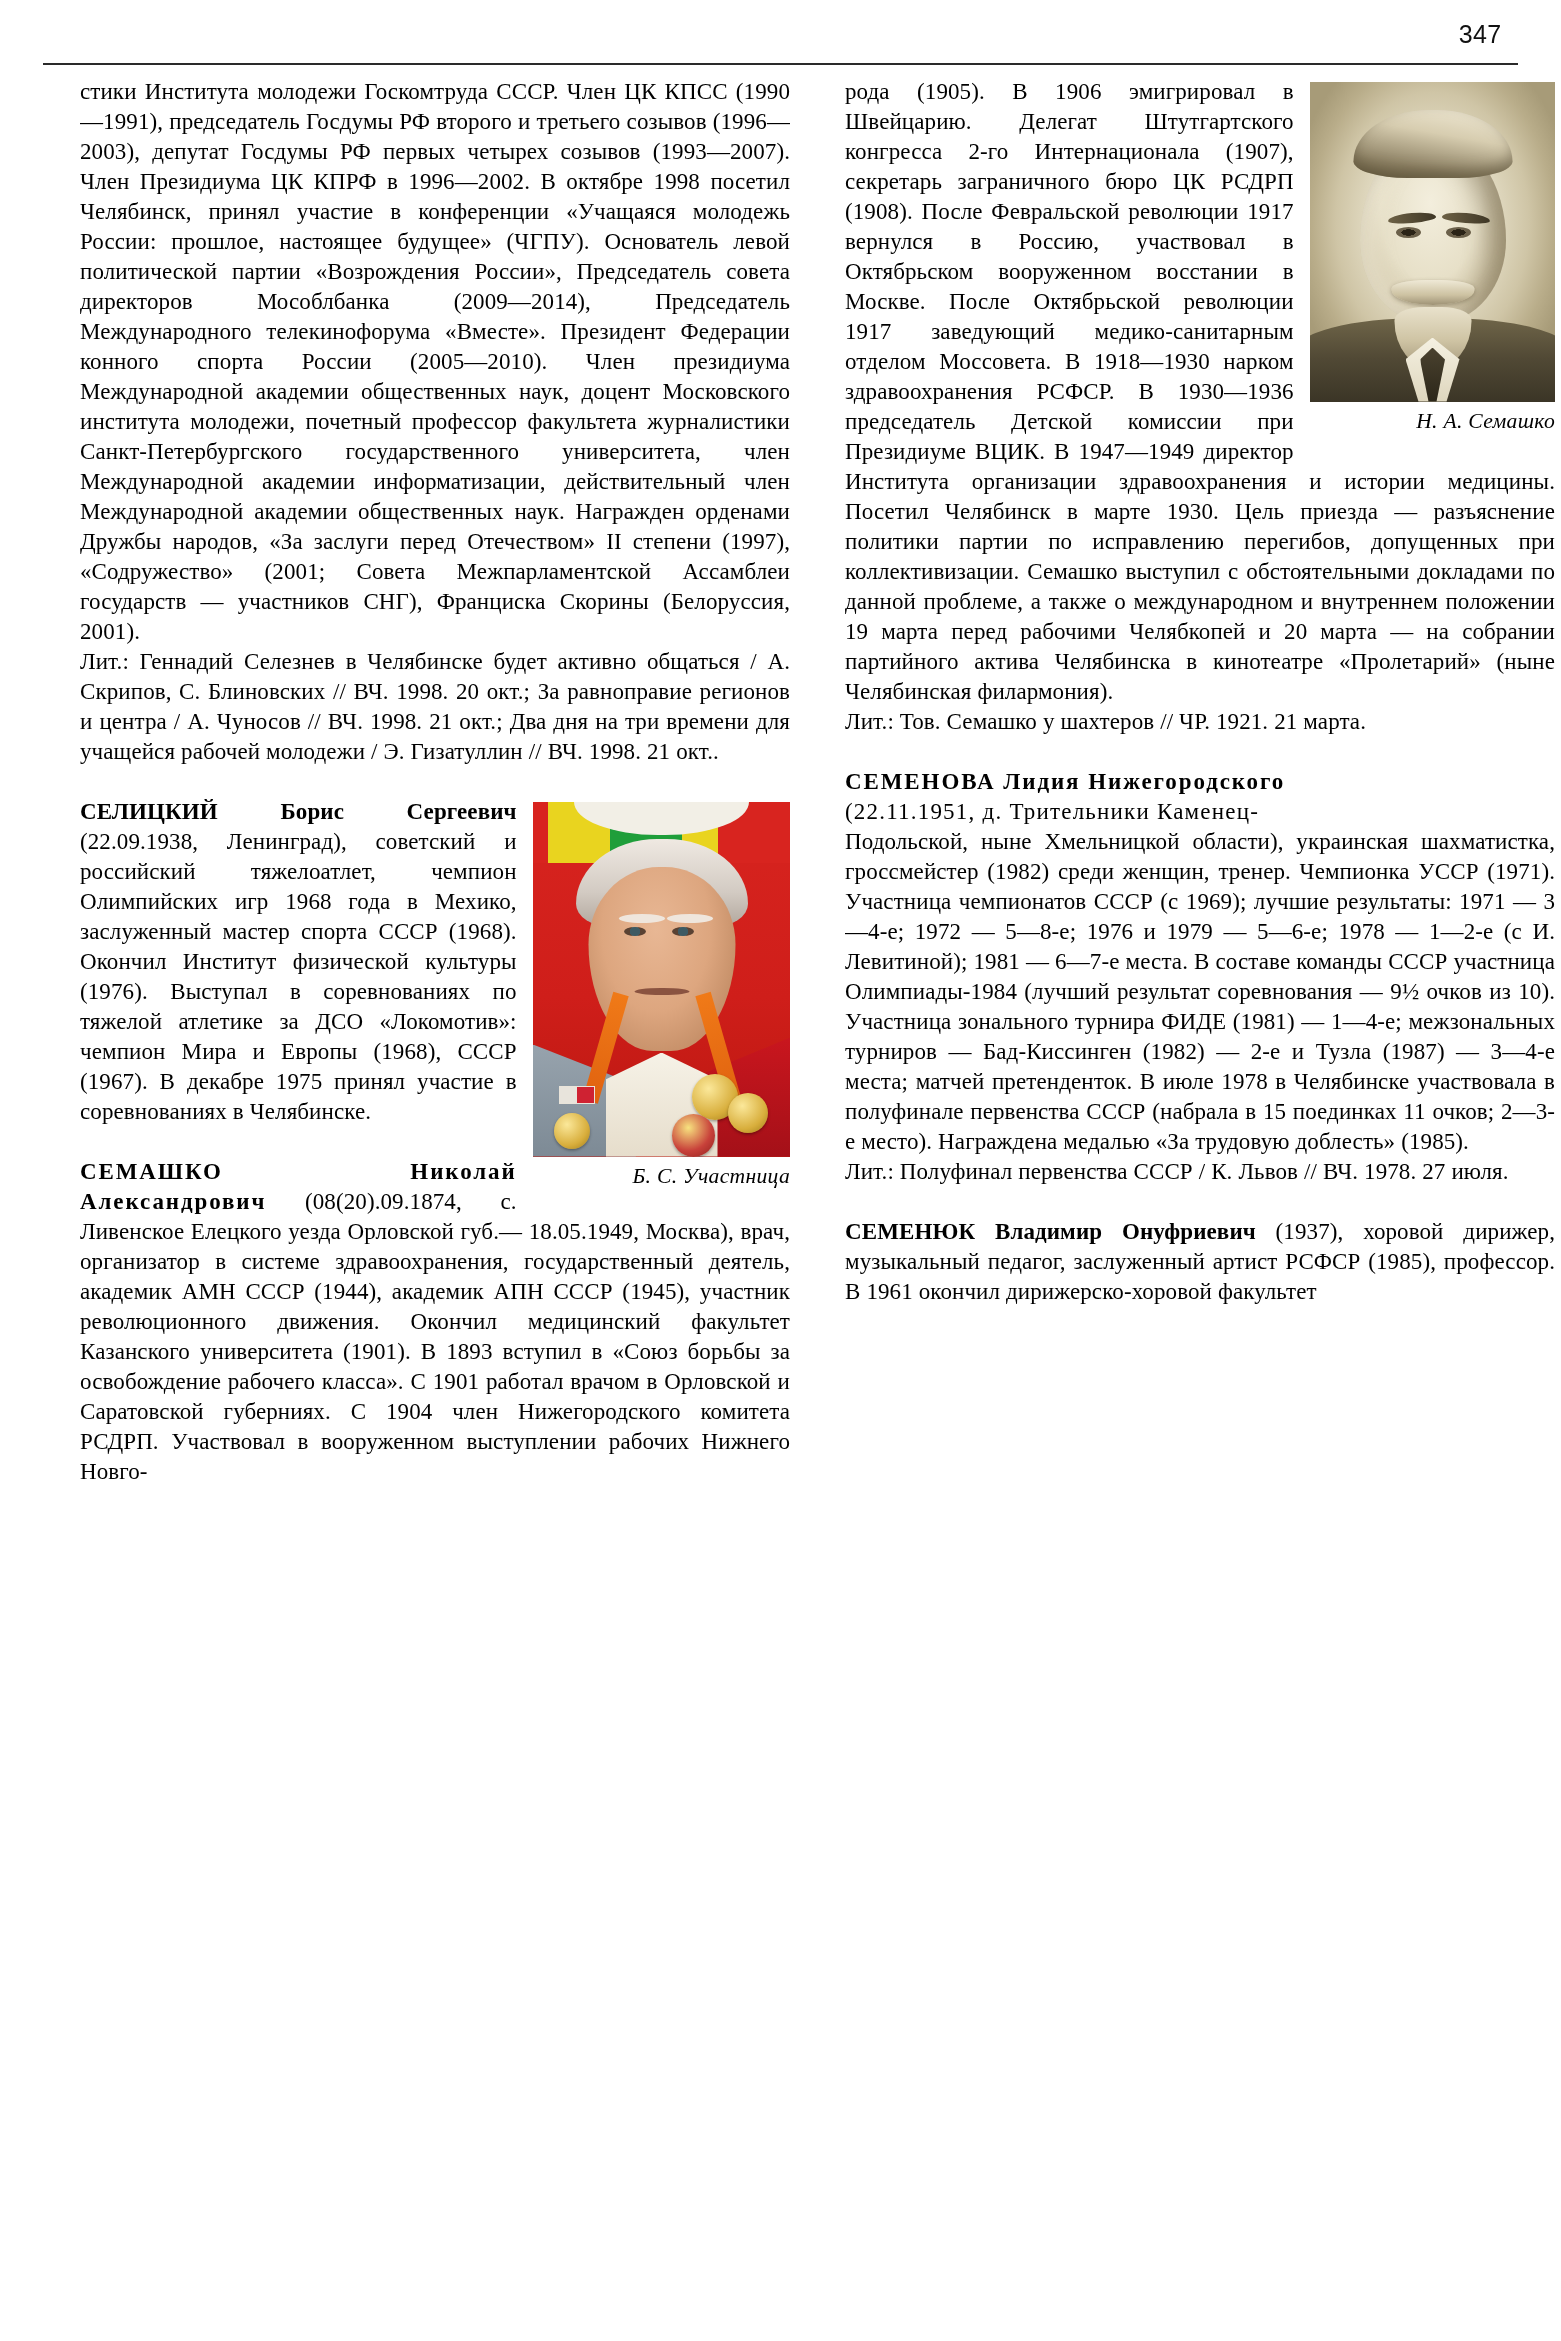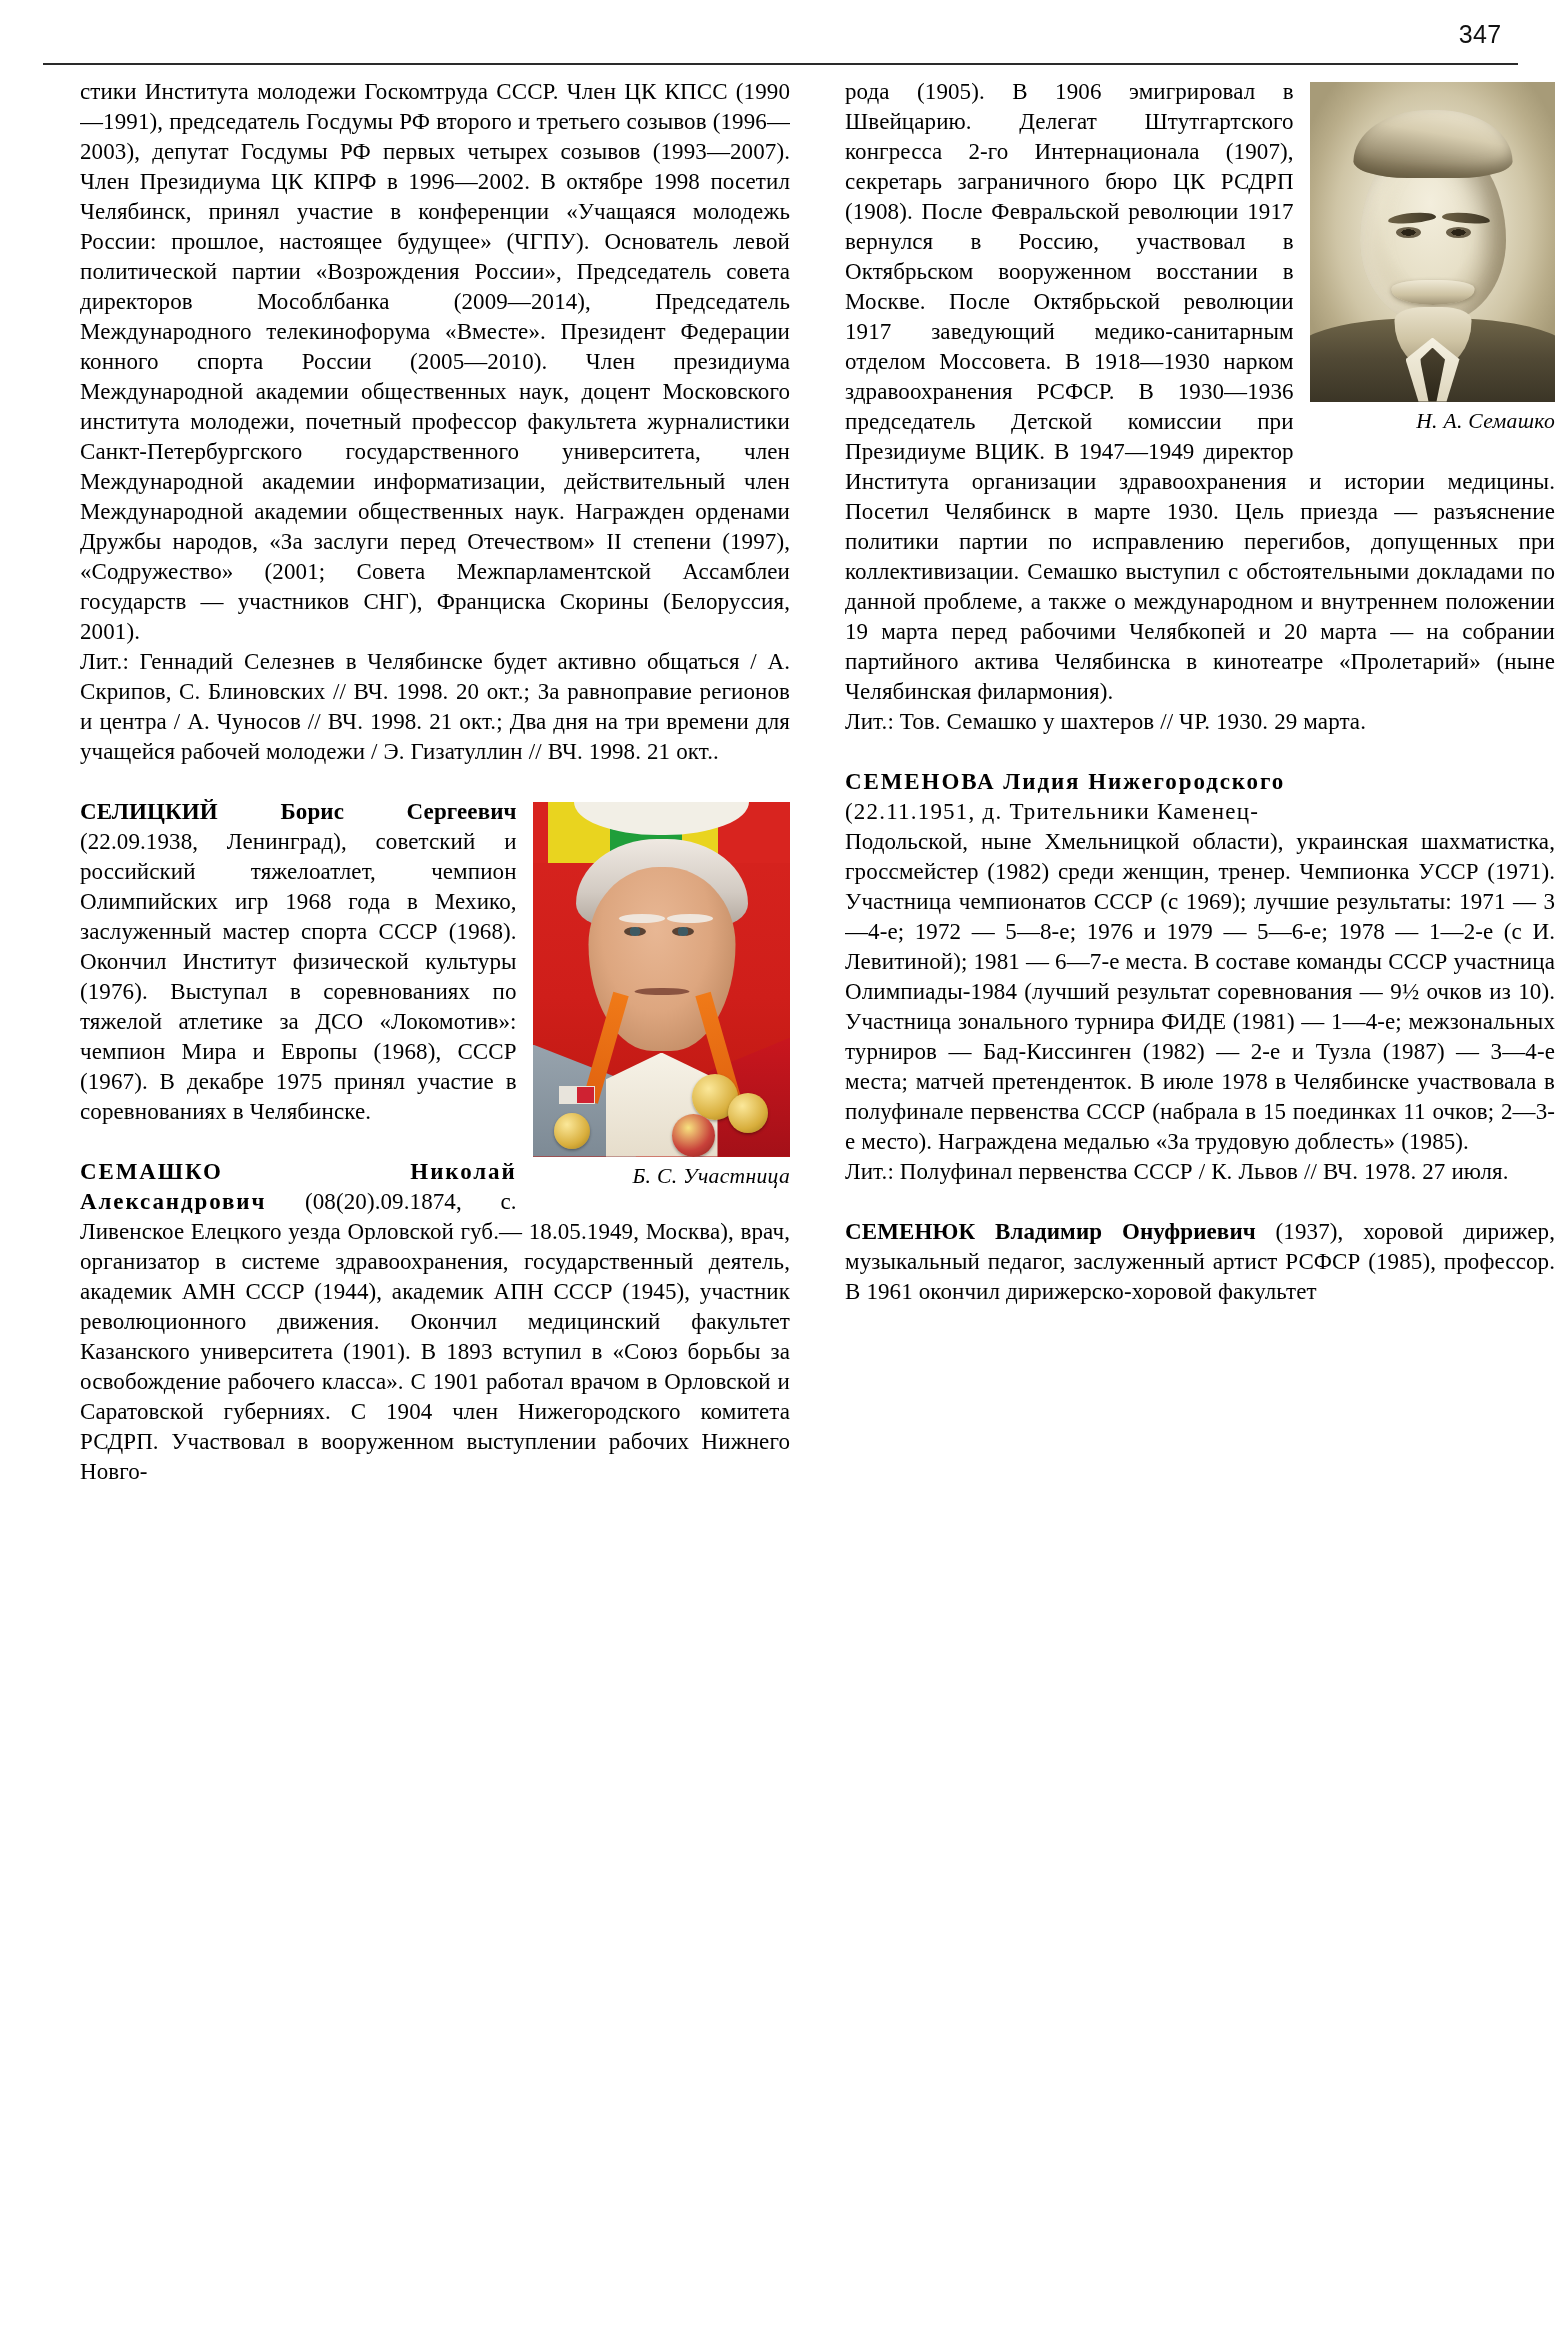--- a/index.html
+++ b/index.html
@@ -247,21 +247,21 @@
             <div class="ps-mous"></div>
             <div class="ps-beard"></div>
             <div class="ps-collar"></div>
             <div class="ps-tie"></div>
           </div>
           <div class="figcap">Н. А. Семашко</div>
         </div>
 
         <p class="flow">рода (1905). В 1906 эмигрировал в Швейцарию. Делегат Штутгартского конгресса 2-го Интернационала (1907), секретарь заграничного бюро ЦК РСДРП (1908). После Февральской революции 1917 вернулся в Россию, участвовал в Октябрьском вооруженном восстании в Москве. После Октябрьской революции 1917 заведующий медико-санитарным отделом Моссовета. В 1918—1930 нарком здравоохранения РСФСР. В 1930—1936 председатель Детской комиссии при Президиуме ВЦИК. В 1947—1949 директор Института организации здравоохранения и истории медицины. Посетил Челябинск в марте 1930. Цель приезда — разъяснение политики партии по исправлению перегибов, допущенных при коллективизации. Семашко выступил с обстоятельными докладами по данной проблеме, а также о международном и внутреннем положении 19 марта перед рабочими Челябкопей и 20 марта — на собрании партийного актива Челябинска в кинотеатре «Пролетарий» (ныне Челябинская филармония).</p>
 
-        <p class="flow"><span class="it">Лит.</span><span>: Тов. Семашко у шахтеров // ЧР. 1930. 29 марта.</span></p>
+        <p class="flow"><span class="it">Лит.</span><span>: Тов. Семашко у шахтеров // ЧР. 1921. 21 марта.</span></p>
       </div>
 
       <div class="gap"></div>
 
       <div>
         <p class="flow" style="text-align:justify;"><span class="hw-sp">СЕМЕНОВА</span><span class="hw-sp">&nbsp;</span><span class="hw-sp">Лидия Нижегородского</span></p>
 
         <p class="flow" style="letter-spacing:1.2px;">(22.11.1951, д. Тритeльники Каменец-</p>
 
 

